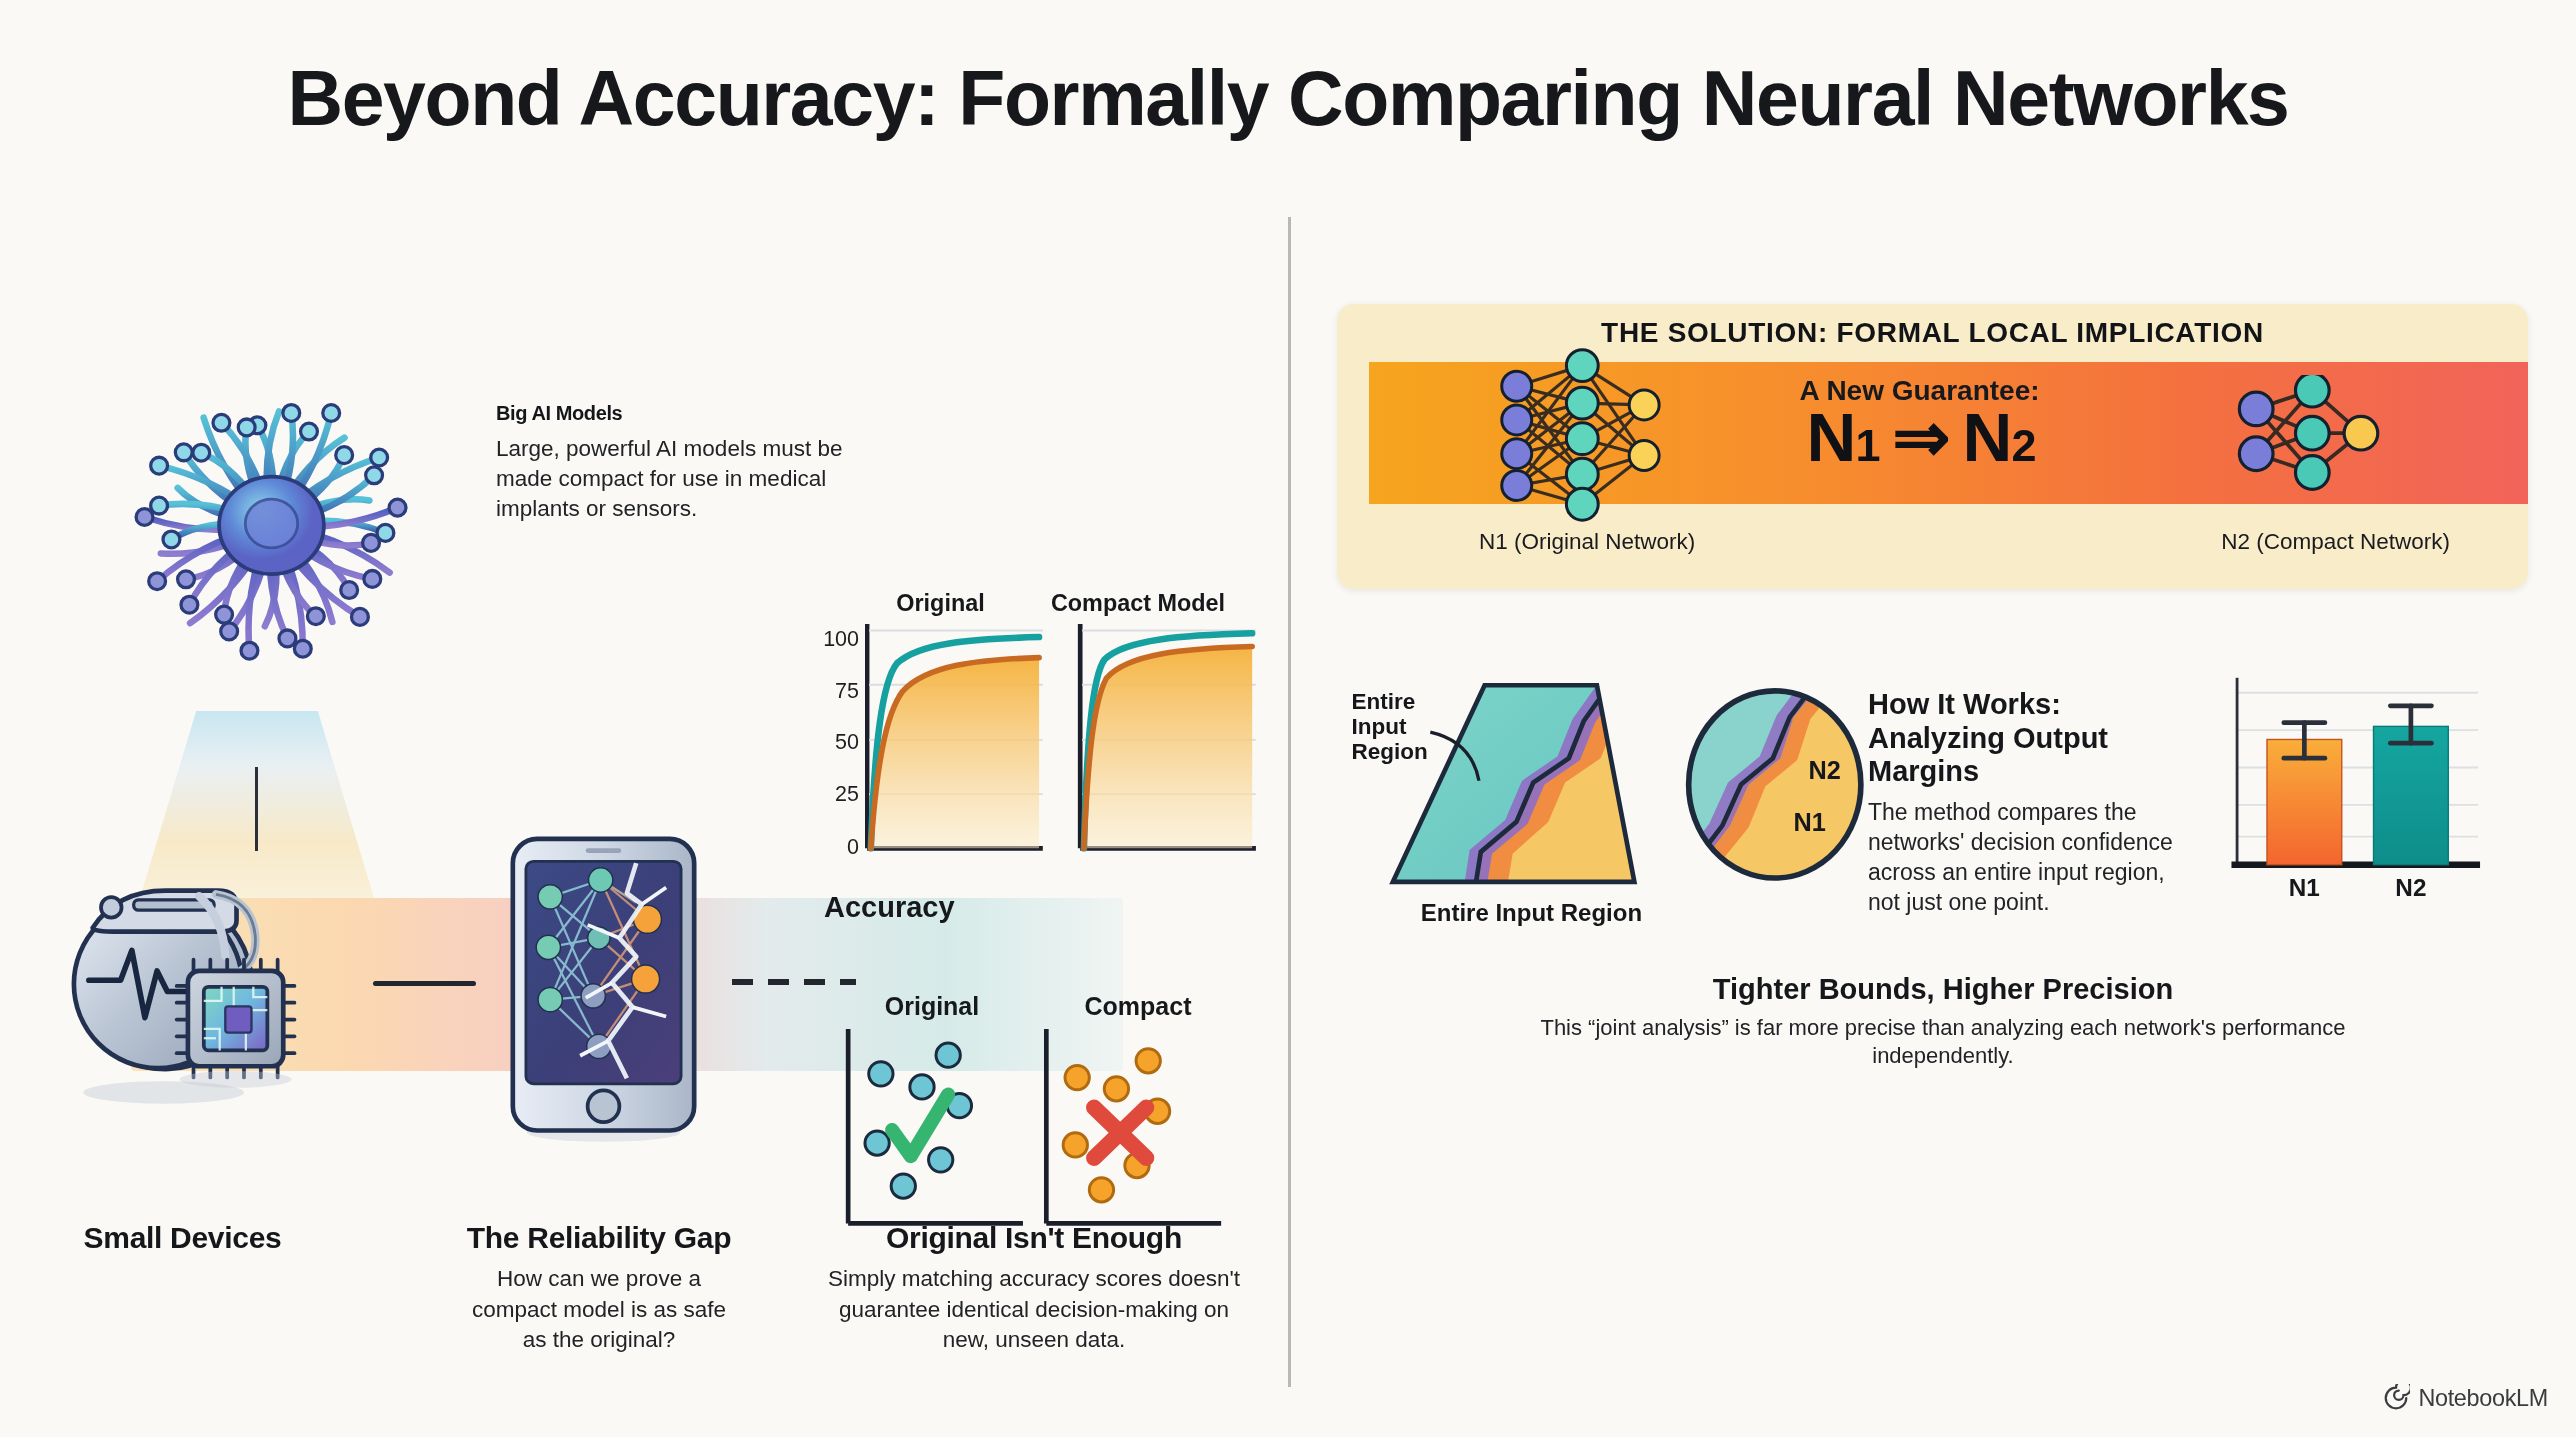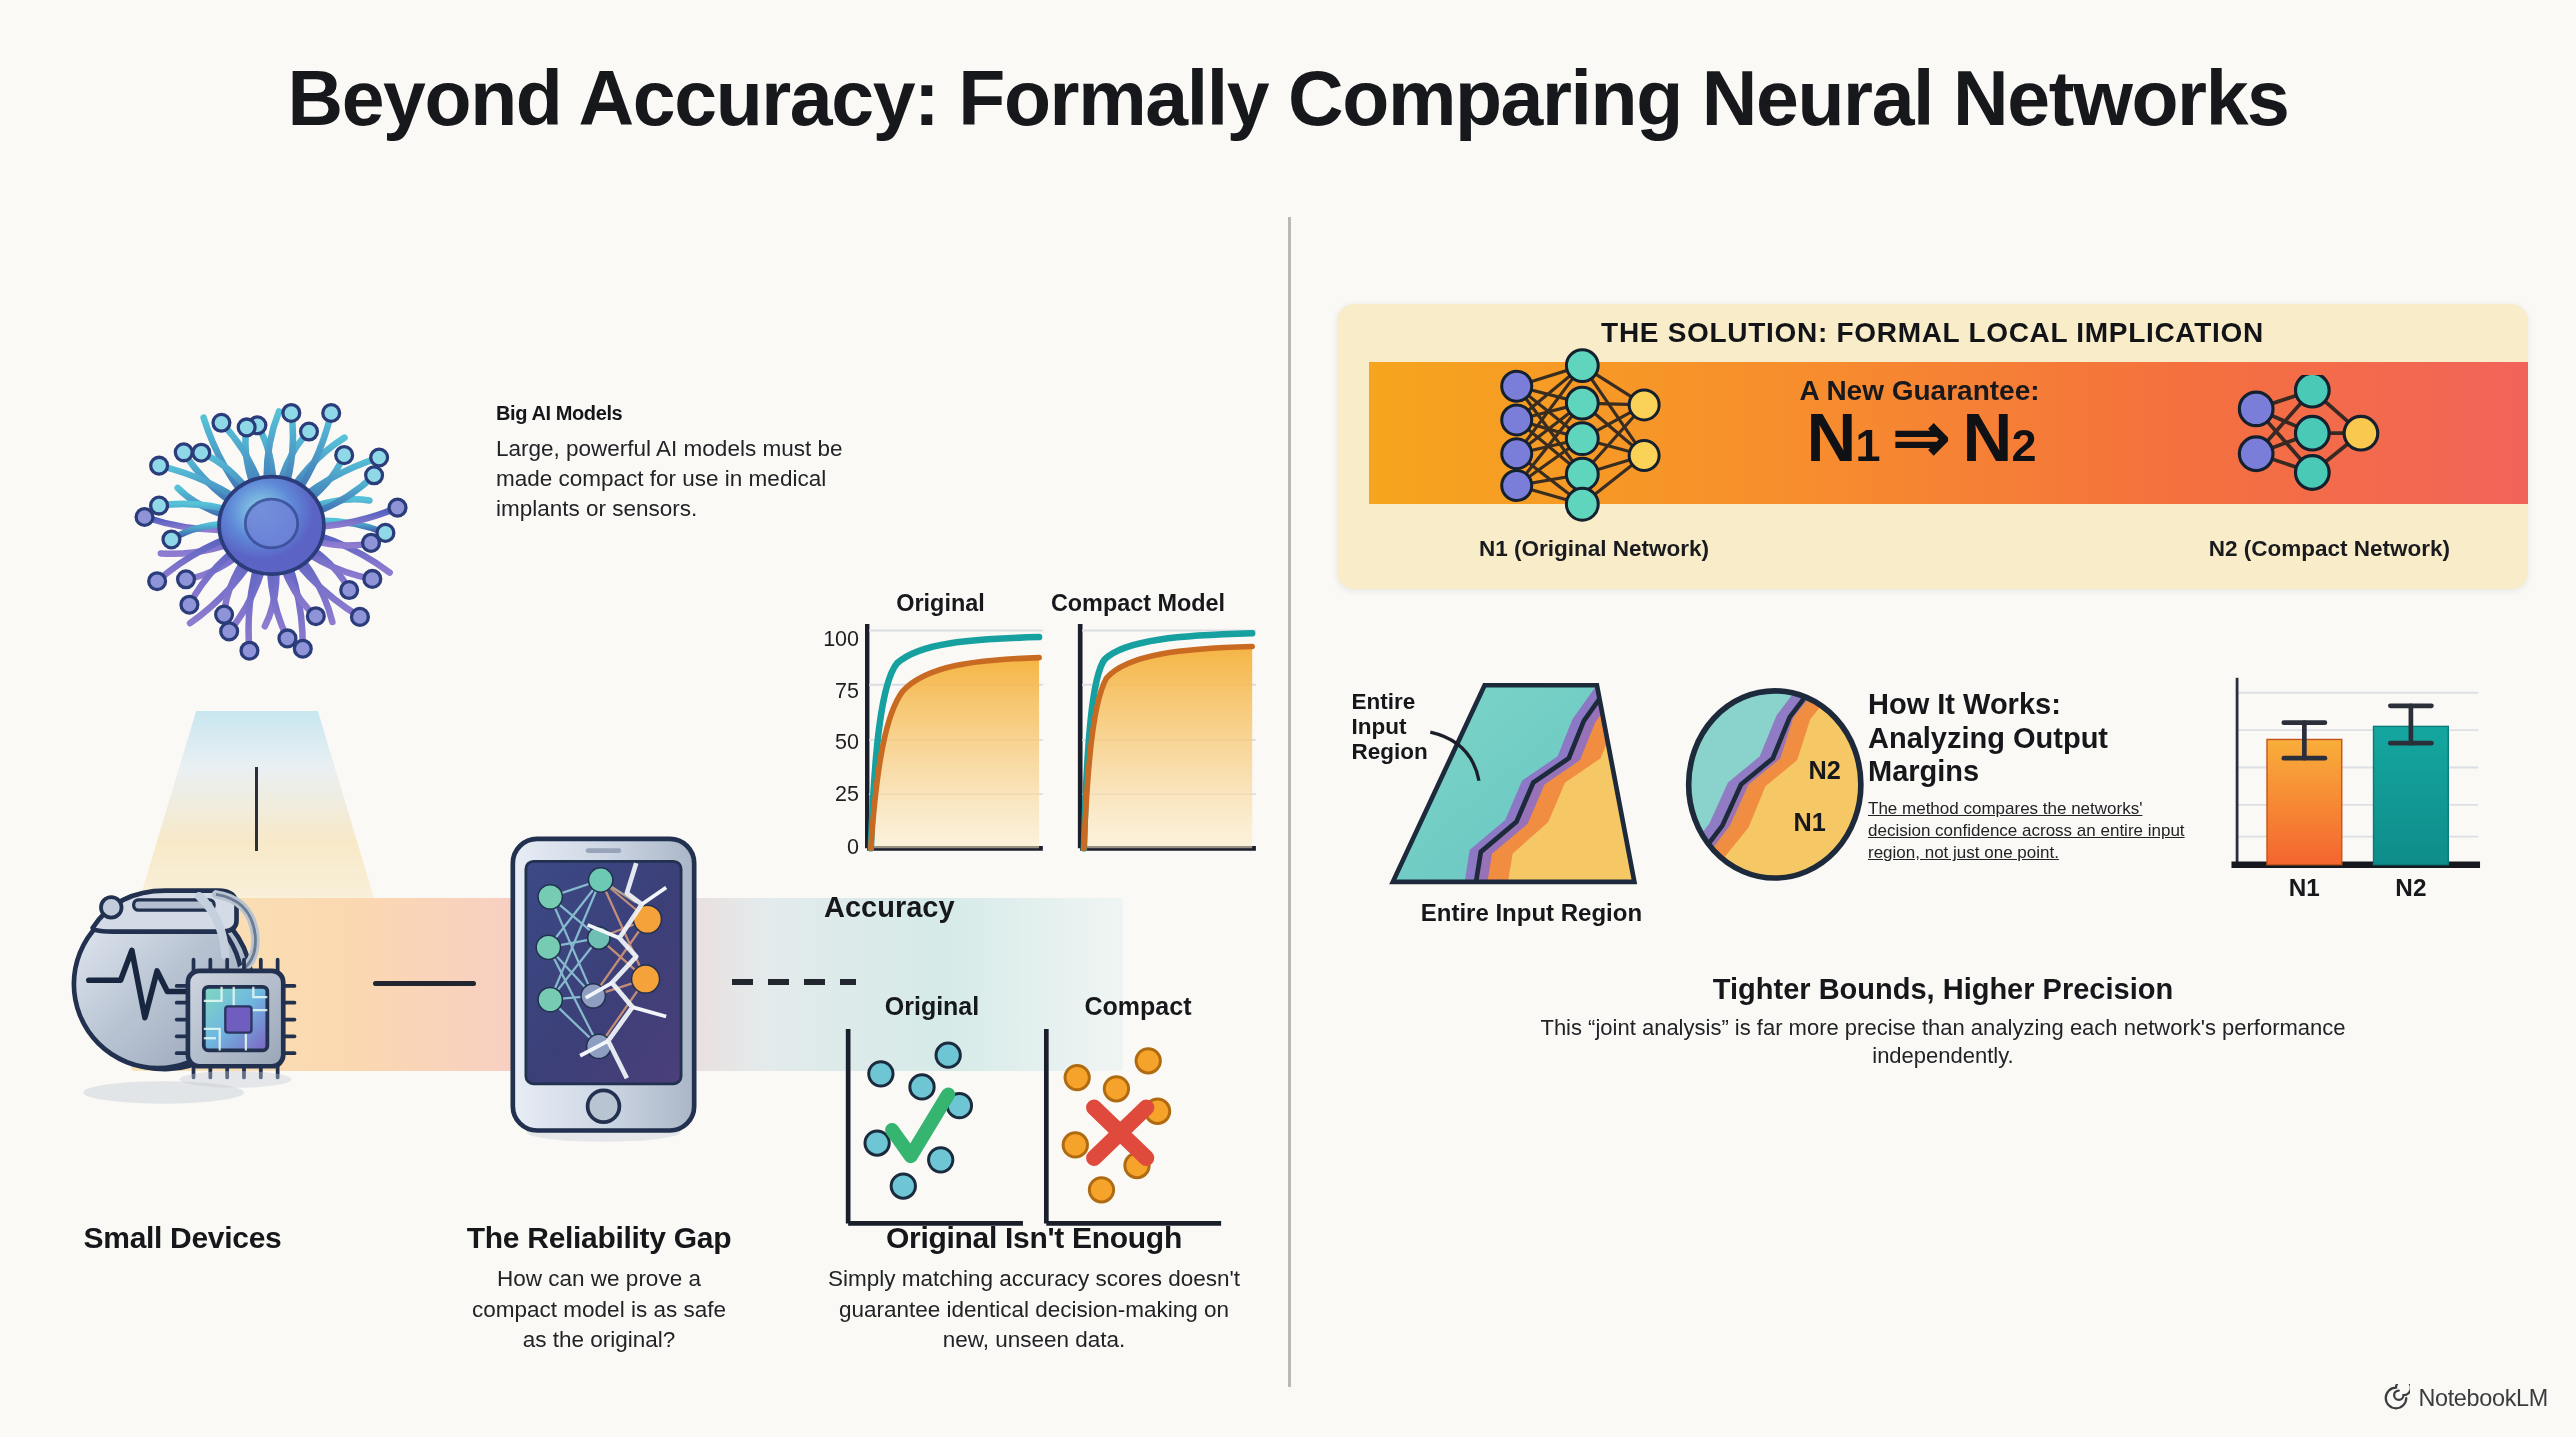--- a/index.html
+++ b/index.html
@@ -109,38 +109,38 @@
     position:absolute; left:410px; top:13px; width:281px; text-align:center;
     font-size:28px; font-weight:bold; color:#18191d;
   }
   #guarantee-formula {
     position:absolute; left:374px; top:41px; width:356px; text-align:center;
     font-size:69px; font-weight:bold; color:#101114; letter-spacing:-0.9px;
     line-height:1.02;
   }
   #guarantee-formula sub { font-size:45px; vertical-align:baseline; }
   .net-label {
-    position:absolute; top:174px; font-size:22.5px; font-weight:bold; color:#1a1b1f;
+    position:absolute; top:167px; font-size:22.5px; font-weight:normal; color:#1a1b1f;
   }
 
   
   #region-wrap { position:absolute; left:56px; top:487px; width:562px; height:253px; }
   #eir-label {
     position:absolute; left:7.5px; top:15px; width:112px;
     font-size:22.5px; font-weight:bold; line-height:1.12; color:#16171b;
   }
   #eir-caption {
     position:absolute; left:9.4px; top:225px; width:356px; text-align:center;
     font-size:24px; font-weight:bold; color:#16171b;
   }
 
   
   #hiw { position:absolute; left:580px; top:501px; width:318px; }
   #hiw h3 { font-size:29px; font-weight:bold; line-height:1.16; color:#16171b; }
-  #hiw p  { margin-top:9.4px; font-size:17px; line-height:1.3; color:#222327;text-decoration:underline; }
+  #hiw p  { margin-top:9.4px; font-size:23px; line-height:1.3; color:#222327; }
 
   
   #bar-block { position:absolute; left:936px; top:485px; width:271px; height:234px; }
 
   
   #tighter { position:absolute; left:187px; top:786px; width:936px; text-align:center; }
   #tighter h3 { font-size:29px; font-weight:bold; color:#16171b; }
   #tighter p  { margin-top:7.5px; font-size:22px; line-height:1.3; color:#222327; }
 
   

